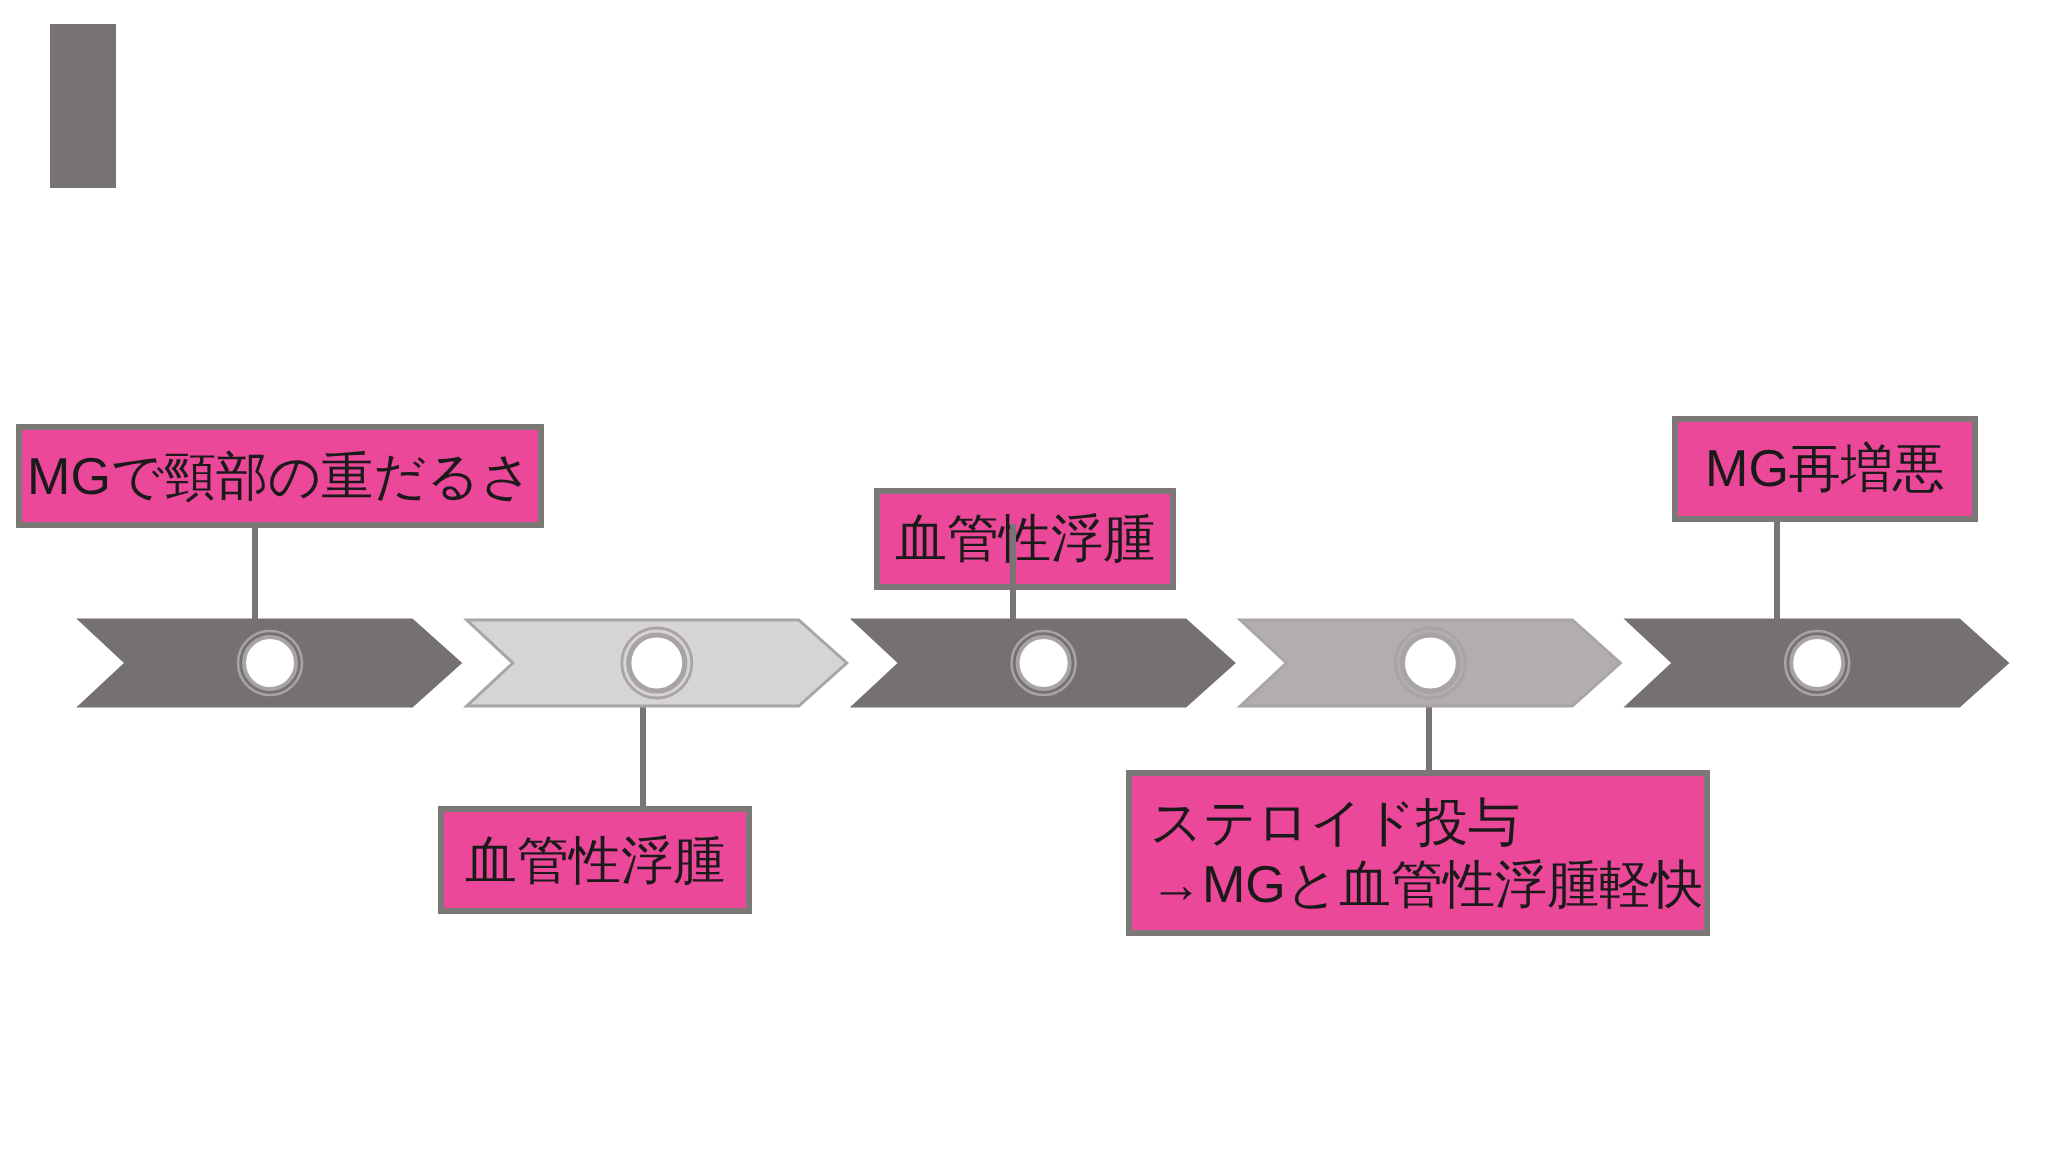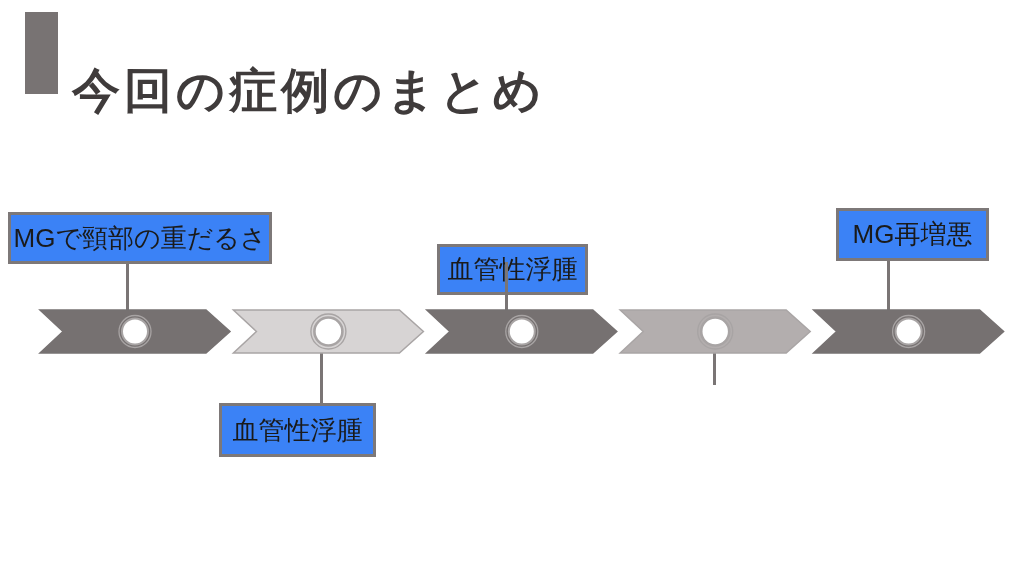--- a/index.html
+++ b/index.html
@@ -24,21 +24,21 @@
     display: flex;
     align-items: center;
     font-size: 48px;
     letter-spacing: 4px;
     color: var(--title-color, #3f3b3b);
     white-space: nowrap;
   }
   .stage-box {
     position: absolute;
     box-sizing: border-box;
-    background: #3b82f6;
+    background: #ec4899;
     border: 3px solid var(--box-border, #7d7878);
     color: var(--box-text, #1a1a1a);
     font-size: 26px;
     display: flex;
     align-items: center;
     justify-content: center;
     white-space: pre-line;
     line-height: 31px;
   }
   .box-1 { left: 8px;   top: 212px; width: 264px; height: 52px; }
@@ -62,27 +62,28 @@
     left: 38px; top: 309px;
     width: 968px; height: 45px;
   }
 </style>
 </head>
 <body>
 
 <div class="slide">
 
   <div class="accent-bar"></div>
-  <h1 class="slide-title">今回の症例のまとめ</h1>
 
   <div class="stage-box box-1">MGで頸部の重だるさ</div>
   <div class="stage-box box-3">血管性浮腫</div>
   <div class="stage-box box-5">MG再増悪</div>
 
   <div class="stage-box box-2">血管性浮腫</div>
+  <div class="stage-box box-4">ステロイド投与
+→MGと血管性浮腫軽快</div>
 
   <div class="connector conn-1"></div>
   <div class="connector conn-2"></div>
   <div class="connector conn-3"></div>
   <div class="connector conn-4"></div>
   <div class="connector conn-5"></div>
 
   <svg class="timeline-svg" viewBox="0 0 968 45">
     <polygon stroke-width="1.5" points="2,1 168,1 192,22.5 168,44 2,44 25,22.5" fill="#767171" stroke="#767171"></polygon>
     <polygon stroke-width="1.5" points="195.4,1 361.4,1 385.4,22.5 361.4,44 195.4,44 218.4,22.5" fill="#d7d4d4" stroke="#a9a5a5"></polygon>

